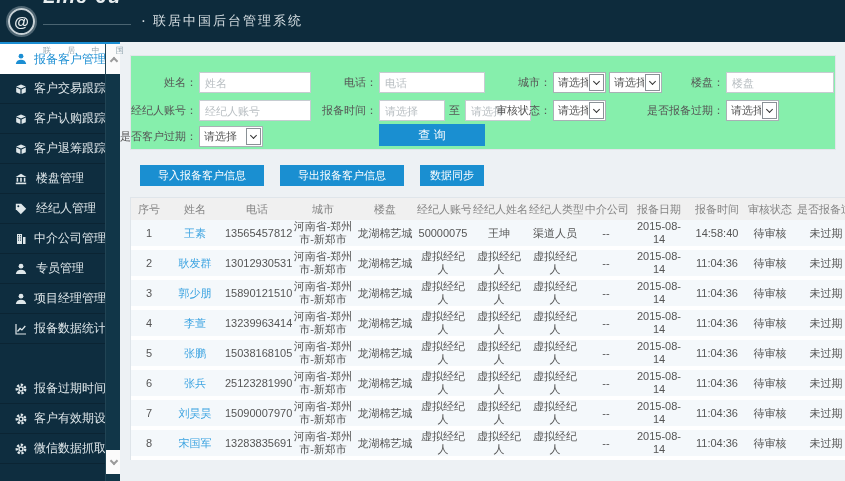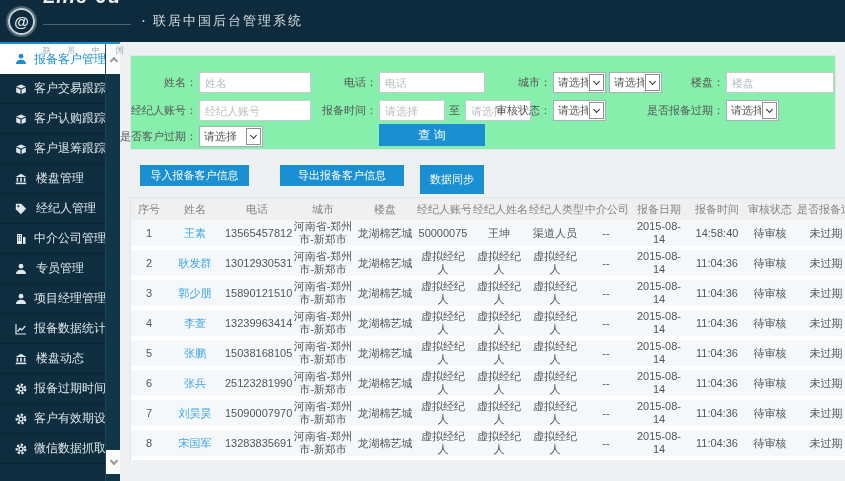--- a/index.html
+++ b/index.html
@@ -176,30 +176,20 @@
   </div>
   <div class="side-item" style="top:272px">
     <span class="sicon">
         <svg viewBox="0 0 12 12" fill="none" stroke="currentColor">
           <path d="M1 1v10h10" stroke-width="1.2"></path>
           <path d="M2.5 8.5l2.6-3 1.8 1.4 3.4-3.9" stroke-width="1.3"></path>
         </svg>
       </span>
     <span class="slabel">报备数据统计分析</span>
   </div>
-  <div class="side-item" style="top:302px">
-    <span class="sicon">
-        <svg viewBox="0 0 12 12" fill="currentColor">
-          <path d="M6 .8L11.4 4H.6z"></path>
-          <path d="M1.6 4.8h1.6v4H1.6zM5.2 4.8h1.6v4H5.2zM8.8 4.8h1.6v4H8.8z"></path>
-          <path d="M.8 9.6h10.4v1.6H.8z"></path>
-        </svg>
-      </span>
-    <span class="slabel">楼盘动态</span>
-  </div>
   <div class="side-item" style="top:332px">
     <span class="sicon">
         <svg viewBox="0 0 12 12" fill="none" stroke="currentColor">
           <circle cx="6" cy="6" r="4.2" stroke-width="2.4" stroke-dasharray="2.2 1.6"></circle>
           <circle cx="6" cy="6" r="2" stroke-width="1.4"></circle>
         </svg>
       </span>
     <span class="slabel">报备过期时间设置</span>
   </div>
   <div class="side-item" style="top:362px">
@@ -279,23 +269,23 @@
     <span class="flabel" style="top:70px;right:638px">是否客户过期：</span>
     <div class="sel" style="top:70px;left:68px;width:64px">
       <span class="sel-val">请选择</span>
       <span class="sel-btn">
           <i class="chev-sm"></i>
         </span>
     </div>
     <button class="btn-blue" style="top:68px;left:248px;width:106px;height:22px">查 询</button>
   </div>
 
-  <button class="btn-blue" style="top:123px;left:20px;width:109px;height:21px;font-size:11px">导入报备客户信息</button>
+  <button class="btn-blue" style="top:123px;left:20px;width:124px;height:21px;font-size:11px">导入报备客户信息</button>
   <button class="btn-blue" style="top:123px;left:160px;width:124px;height:21px;font-size:11px">导出报备客户信息</button>
-  <button class="btn-blue" style="top:123px;left:300px;width:64px;height:29px;font-size:11px">数据同步</button>
+  <button class="btn-blue" style="top:123px;left:300px;width:64px;height:21px;font-size:11px">数据同步</button>
 
   <div class="table-panel">
     <table>
       <colgroup>
         <col style="width:36px">
           <col style="width:56px">
           <col style="width:68px">
           <col style="width:64px">
         <col style="width:60px">
           <col style="width:56px">

